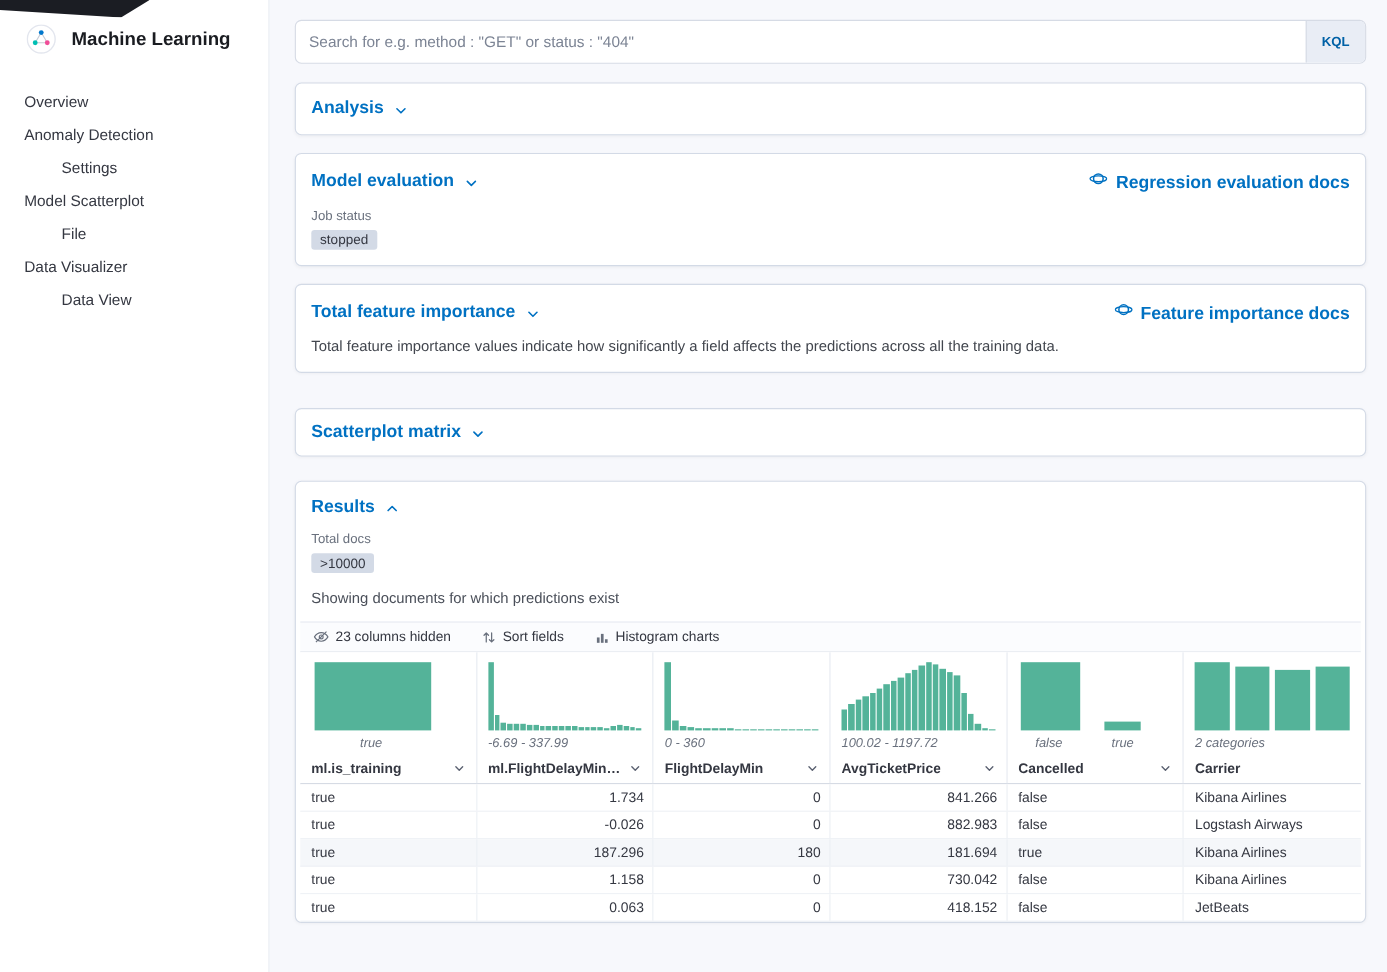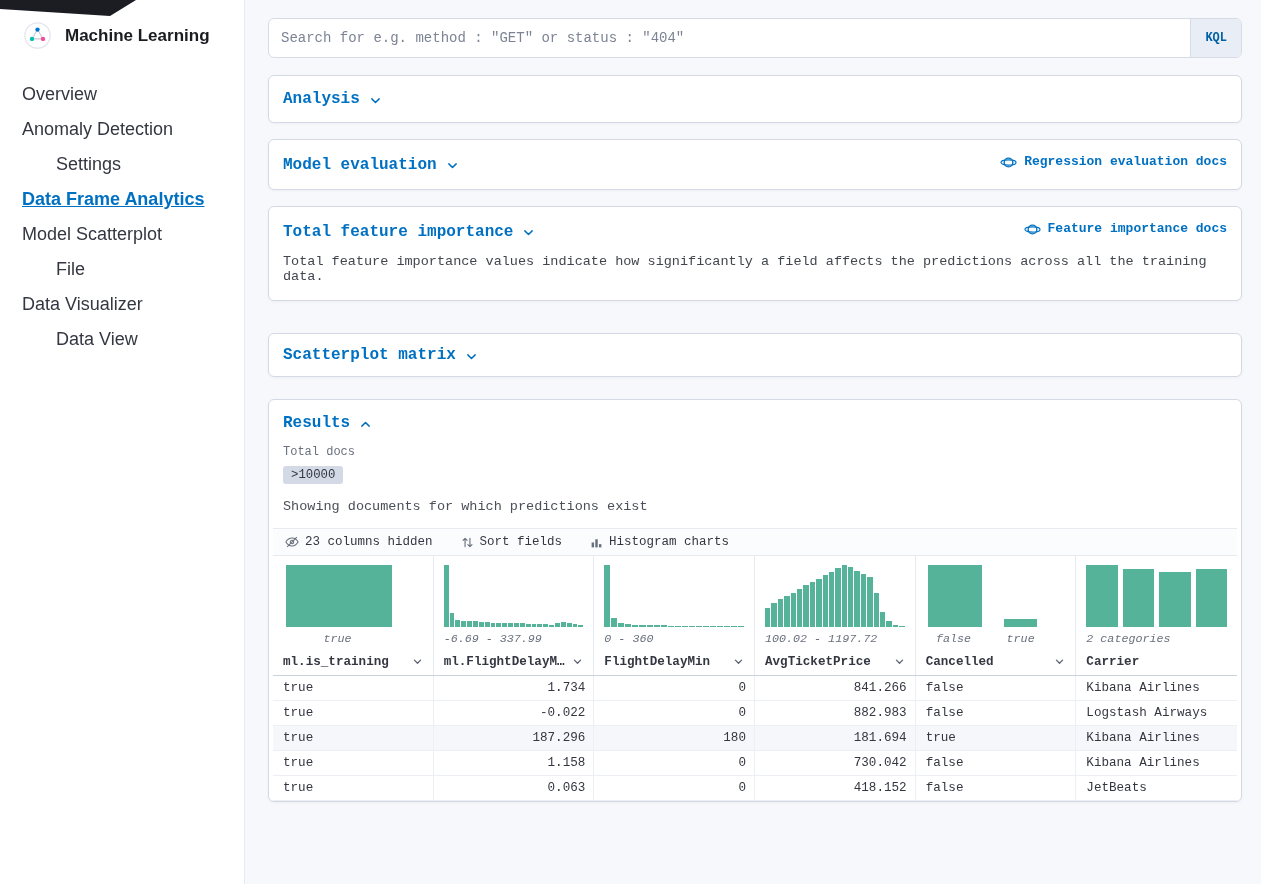--- a/index.html
+++ b/index.html
@@ -20,41 +20,41 @@
     position:absolute;top:0;left:0;width:136px;height:16px;background:#1b1d23;
     clip-path:polygon(0 0,136px 0,110px 16px,0 9px);z-index:6;
   }
   .app{display:flex;height:100%;}
   
   .sidebar{width:245px;flex-shrink:0;background:#fff;border-right:1px solid #e8ebf2;padding-top:22px;}
   .brand{display:flex;align-items:center;gap:14px;padding-left:24px;margin-bottom:28px;}
   .logo{width:27px;height:27px;flex-shrink:0;}
   .app-title{font-size:17px;font-weight:700;color:#1a1c21;margin:0;}
   .nav{display:flex;flex-direction:column;}
-  .nav-item{padding:7px 10px 7px 22px;font-size:18px;color:var(--text);text-decoration:none;cursor:pointer;}
+  .nav-item{padding:7px 10px 7px 22px;font-size:14px;color:var(--text);text-decoration:none;cursor:pointer;}
   .nav-item.indent{padding-left:56px;}
   .nav-item.active{color:var(--primary);font-weight:700;text-decoration:underline;}
   
-  .main{flex:1;padding:18px 19px 0 23px;overflow:hidden;font-family:Liberation Mono, monospace;}
+  .main{flex:1;padding:18px 19px 0 23px;overflow:hidden;}
   .topbar{display:flex;gap:26px;margin-bottom:17px;}
   .searchbar{flex:1;display:flex;align-items:stretch;background:#fff;border:1px solid #d6dbe5;border-radius:6px;height:40px;overflow:hidden;}
   .searchbar input{flex:1;border:0;outline:none;padding:0 12px;font-size:14px;color:var(--text);background:transparent;font-family:inherit;}
   .searchbar input::placeholder{color:#7c8494;}
   .kql{display:flex;align-items:center;padding:0 14px;background:#e9edf5;color:#0061a6;font-weight:700;font-size:12px;border-left:1px solid #d6dbe5;cursor:pointer;}
   .btn-group{display:flex;flex-shrink:0;}
   .btn-group button{width:77px;height:40px;border:0;background:#e2e7ef;color:#3c4048;font-size:14px;font-weight:500;font-family:inherit;cursor:pointer;}
   .btn-group button:first-child{border-radius:6px 0 0 6px;border-right:1px solid #cdd3de;}
   .btn-group button:last-child{border-radius:0 6px 6px 0;}
   
   .panel{background:#fff;border:1px solid var(--badge-bg);border-radius:6px;padding:14px;margin-bottom:16px;box-shadow:0 1px 3px rgba(0,0,0,0.04);}
   .panel-head{display:flex;align-items:center;justify-content:space-between;}
   .panel-title{display:inline-flex;align-items:center;gap:9px;color:var(--primary);font-size:16px;font-weight:700;cursor:pointer;}
   .panel-title .chev{display:inline-flex;margin-top:2px;}
   .panel-title .chev.up svg{transform:rotate(180deg);}
-  .docs-link{display:inline-flex;align-items:flex-start;gap:7px;color:var(--primary);font-size:13px;font-weight:600;cursor:pointer;}
+  .docs-link{display:inline-flex;align-items:flex-end;gap:7px;color:var(--primary);font-size:16px;font-weight:600;cursor:pointer;}
   .fields{display:flex;gap:44px;margin-top:13px;}
   .field-label{font-size:12px;color:var(--muted);margin-bottom:6px;}
   .badge{display:inline-block;background:var(--badge-bg);color:var(--text);font-size:12.3px;font-weight:500;padding:2px 8px;border-radius:3px;}
   .desc{margin:12px 0 2px;font-size:13.5px;color:#42464e;}
   .panel.slim{padding:12px 14px;margin-bottom:22px;}
   .panel.fi{margin-bottom:32px;}
   .panel.results{margin-bottom:0;padding-bottom:0;}
   .subtitle{margin-top:15px;font-size:13.5px;color:#4a4f59;}
   
   .dg-toolbar{margin:14px -10px 0;border-top:1px solid var(--line);border-bottom:1px solid var(--line);background:#fbfcfe;display:flex;gap:28px;align-items:center;padding:6px 12px;}
@@ -97,21 +97,20 @@
           <circle cx="9.5" cy="20" r="2.6" fill="#00bfb3"></circle>
           <circle cx="22.5" cy="20" r="2.6" fill="#f04e98"></circle>
         </svg>
       </span>
       <h1 class="app-title">Machine Learning</h1>
     </div>
     <nav class="nav">
         <a class="nav-item">Overview</a>
         <a class="nav-item">Anomaly Detection</a>
         <a class="nav-item indent">Settings</a>
-        <a class="nav-item active">Data Frame Analytics</a>
         <a class="nav-item">Model Scatterplot</a>
         <a class="nav-item indent">File</a>
         <a class="nav-item">Data Visualizer</a>
         <a class="nav-item indent">Data View</a>
       </nav>
   </aside>
 
   <main class="main">
 
     <div class="topbar">
@@ -144,20 +143,26 @@
               </svg>
             </span>
         </span>
         <a class="docs-link">
           <span><svg width="17" height="17" viewBox="0 0 16 16" fill="none" stroke="currentColor">
                 <circle cx="8" cy="8" r="4.1" stroke-width="1.3"></circle>
                 <ellipse cx="8" cy="8" rx="7.1" ry="2.5" stroke-width="1.1"></ellipse>
               </svg></span>
           <span>Regression evaluation docs</span>
         </a>
+      </div>
+      <div class="fields">
+        <div>
+          <div class="field-label">Job status</div>
+          <span class="badge">stopped</span>
+        </div>
       </div>
     </section>
 
     <section class="panel fi">
       <div class="panel-head">
         <span class="panel-title">
           <span>Total feature importance</span>
           <span class="chev">
               <svg width="13" height="13" viewBox="0 0 16 16">
                 <path d="M3.5 6l4.5 4.5L12.5 6" fill="none" stroke="currentColor" stroke-width="1.8" stroke-linecap="round" stroke-linejoin="round"></path>
@@ -404,21 +409,21 @@
             <div class="dg-row">
               <div class="dg-cell">true</div>
               <div class="dg-cell num">1.734</div>
               <div class="dg-cell num">0</div>
               <div class="dg-cell num">841.266</div>
               <div class="dg-cell">false</div>
               <div class="dg-cell">Kibana Airlines</div>
             </div>
             <div class="dg-row">
               <div class="dg-cell">true</div>
-              <div class="dg-cell num">-0.022</div>
+              <div class="dg-cell num">-0.026</div>
               <div class="dg-cell num">0</div>
               <div class="dg-cell num">882.983</div>
               <div class="dg-cell">false</div>
               <div class="dg-cell">Logstash Airways</div>
             </div>
             <div class="dg-row">
               <div class="dg-cell">true</div>
               <div class="dg-cell num">187.296</div>
               <div class="dg-cell num">180</div>
               <div class="dg-cell num">181.694</div>

